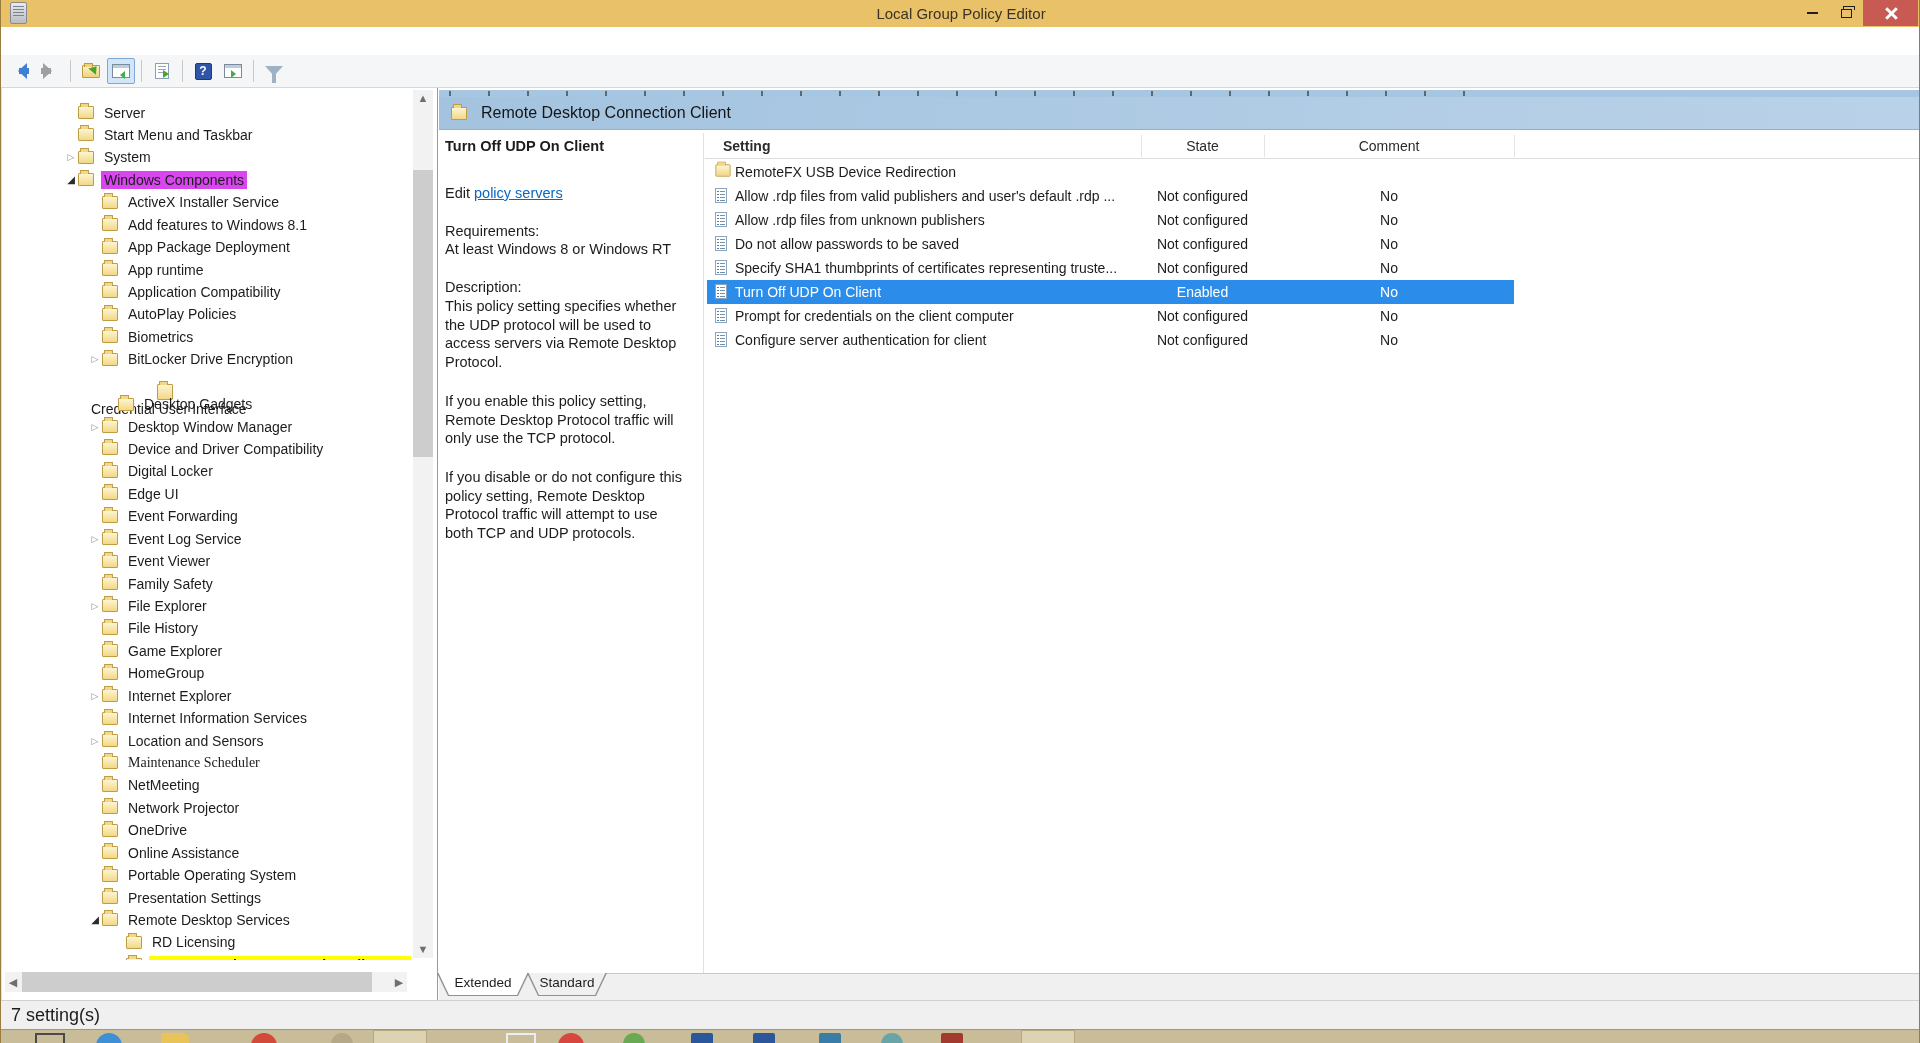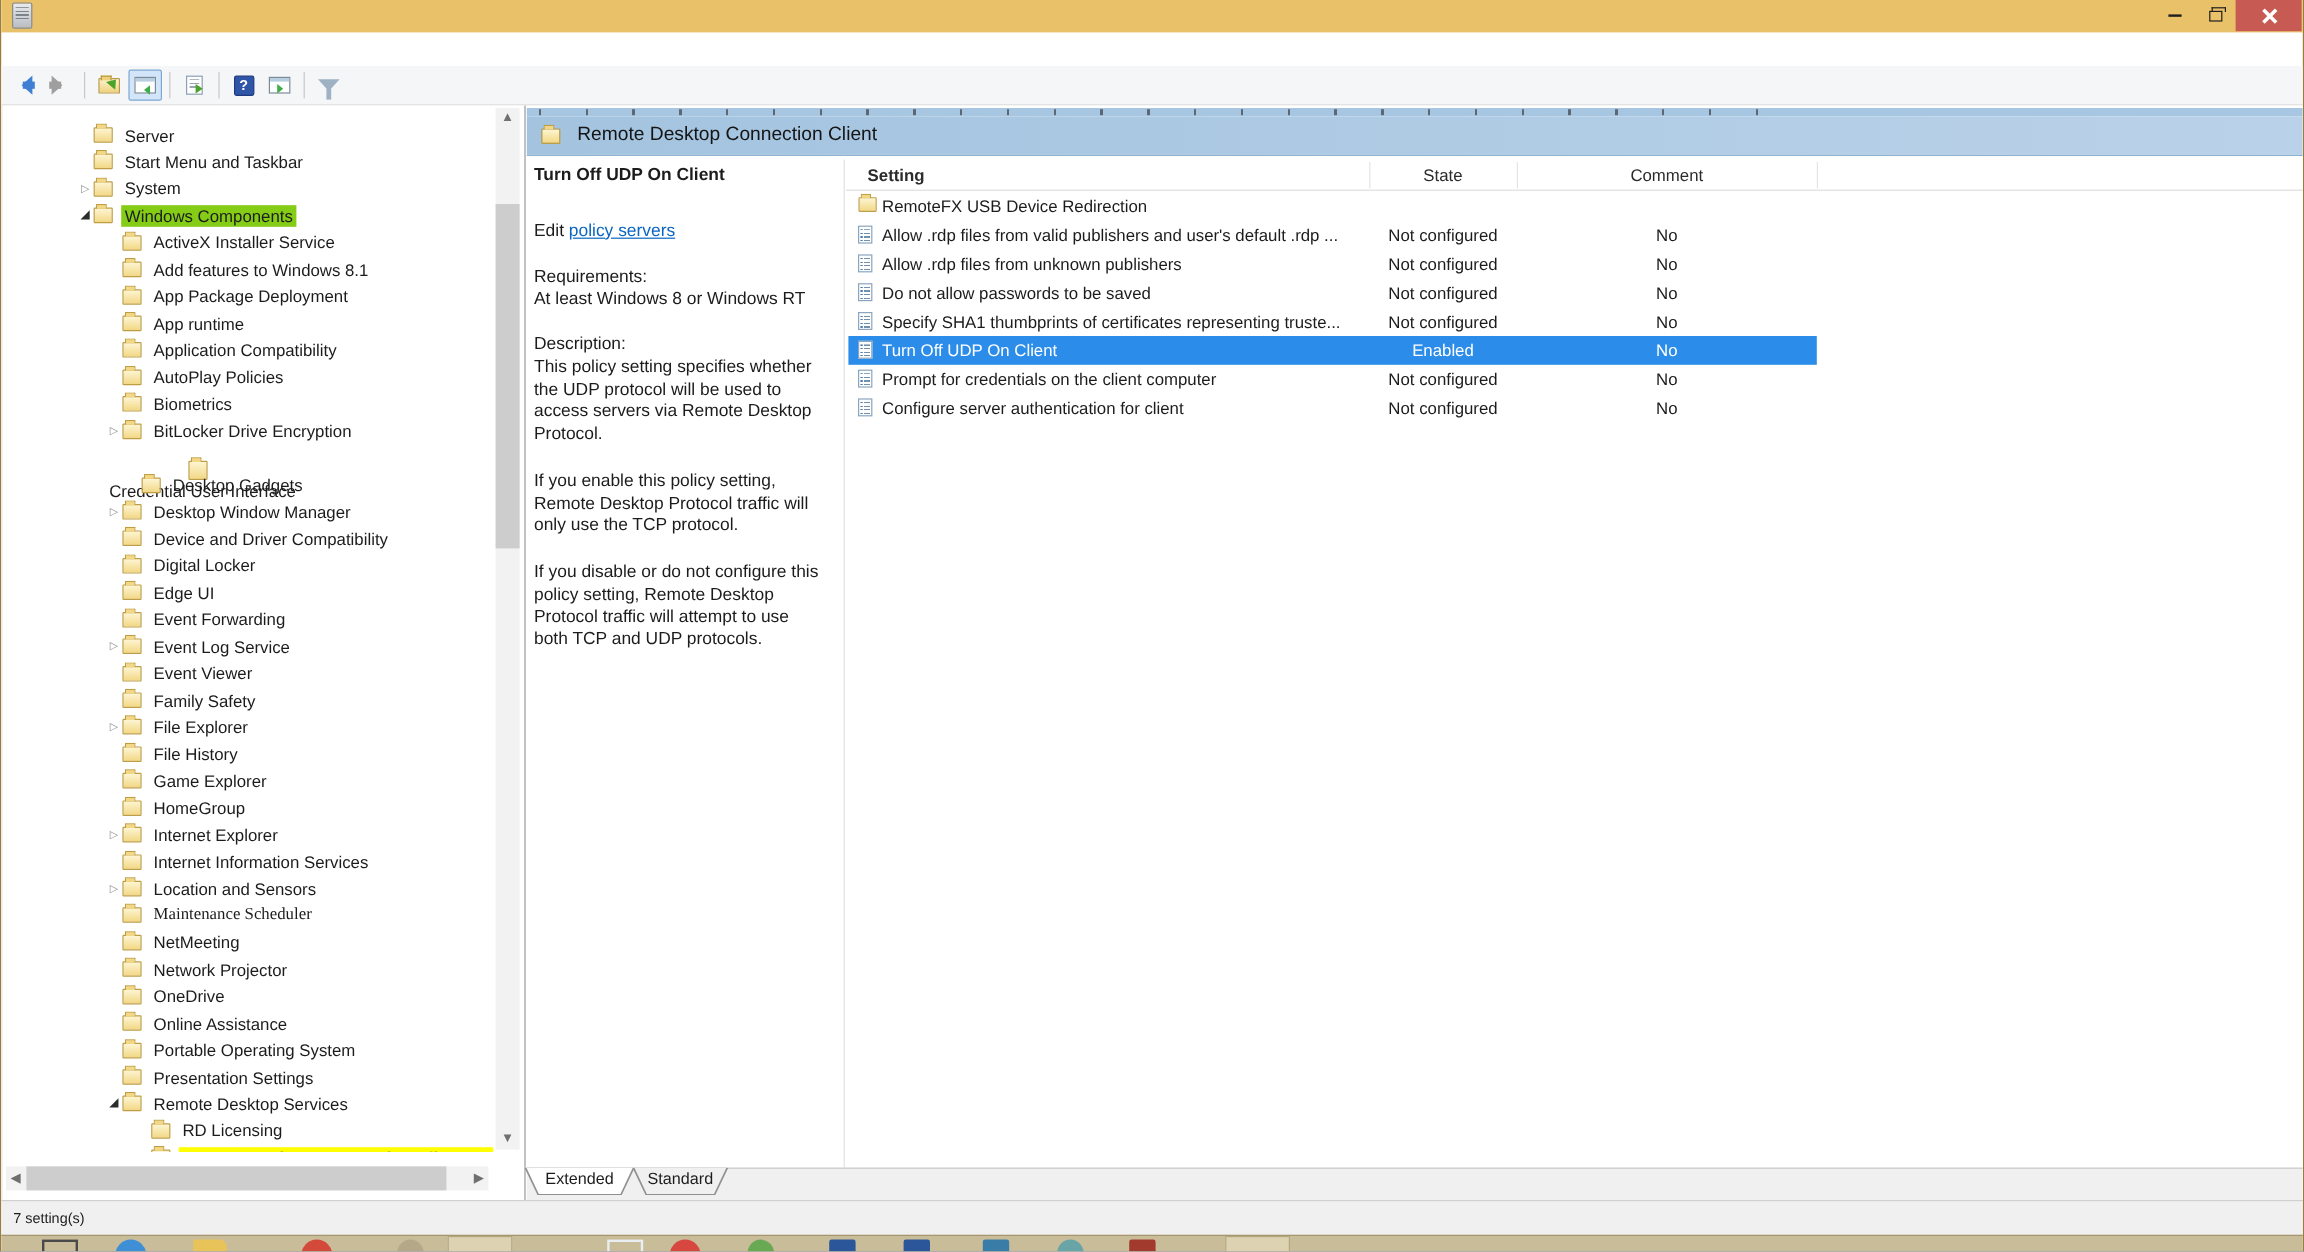--- a/index.html
+++ b/index.html
@@ -56,21 +56,21 @@
   
   .main{position:absolute;left:0;top:88px;width:1920px;height:912px;background:#fff;}
   .tree-pane{position:absolute;left:0;top:0;width:437px;height:912px;background:#fff;border-right:1px solid #9a9a9a;border-left:1px solid #e3e3e3;}
   .tree-rows{position:absolute;left:0;top:0;right:26px;bottom:40px;overflow:hidden;}
   .trow{position:absolute;height:23px;display:flex;align-items:center;font-size:14px;white-space:nowrap;}
   .arrbox{width:14px;display:flex;justify-content:center;font-size:9px;color:#8c8c8c;flex:0 0 14px;}
   .arrbox.exp{color:#2b2b2b;font-size:10px;}
   .folder-ic{flex:0 0 16px;width:16px;height:13px;position:relative;background:linear-gradient(180deg,#fdf5d2,#f2d886);border:1px solid #bf9d44;border-radius:1px;margin-right:7px;}
   .folder-ic::before{content:"";position:absolute;top:-4px;left:1px;width:7px;height:3px;background:#f2d886;border:1px solid #bf9d44;border-bottom:none;border-radius:1px 1px 0 0;}
   .tlabel{padding:1px 3px;}
-  .tlabel.hl{background:#84cc16;}
+  .tlabel.hl{background:#d946ef;}
   .tlabel.hl2{background:#ffff00;font-weight:bold;padding-right:30px;}
 
   
   .vscroll{position:absolute;right:4px;top:2px;width:20px;bottom:42px;background:#f2f2f2;}
   .vscroll .up,.vscroll .down{position:absolute;left:0;width:20px;height:17px;color:#6f6f6f;font-size:11px;text-align:center;line-height:17px;}
   .vscroll .down{bottom:0;}
   .vscroll .thumb{position:absolute;left:0;width:20px;top:80px;height:287px;background:#cdcdcd;}
   .hscroll{position:absolute;left:3px;bottom:8px;width:402px;height:20px;background:#f2f2f2;}
   .hscroll .left,.hscroll .right{position:absolute;top:0;width:16px;height:20px;color:#6f6f6f;font-size:11px;text-align:center;line-height:20px;}
   .hscroll .right{right:0;}
@@ -122,37 +122,38 @@
   .tabs{position:absolute;left:0;bottom:0;width:1480px;height:27px;background:#f0f0f0;border-top:1px solid #c9c9c9;}
   .tab{position:absolute;top:-1px;height:23px;}
   .tab .outer{position:absolute;inset:0;background:#909090;clip-path:polygon(0 0,100% 0,calc(100% - 11px) 100%,11px 100%);}
   .tab .inner{position:absolute;inset:0;clip-path:polygon(1.6px 0,calc(100% - 1.6px) 0,calc(100% - 12px) calc(100% - 1px),12px calc(100% - 1px));display:flex;align-items:flex-start;justify-content:center;font-size:13.5px;padding-top:2px;}
   .tab.active .inner{background:#fff;}
   .tab:not(.active) .inner{background:#f0f0f0;}
   .tab1{left:-2px;width:92px;}
   .tab2{left:88px;width:80px;}
 
   
-  .statusbar{position:absolute;left:0;top:1000px;width:1920px;height:29px;background:#f0f0f0;border-top:1px solid #d0d0d0;display:flex;align-items:center;font-size:12px;padding-left:10px;}
+  .statusbar{position:absolute;left:0;top:1000px;width:1920px;height:29px;background:#f0f0f0;border-top:1px solid #d0d0d0;display:flex;align-items:center;font-size:18px;padding-left:10px;}
   .taskbar{position:absolute;left:0;top:1029px;width:1920px;height:14px;background:#c9bc99;border-top:1px solid #a4976f;overflow:hidden;}
   .tb-item{position:absolute;top:3px;}
   .tb-circle{width:26px;height:26px;border-radius:50%;}
   .tb-dot{width:22px;height:22px;border-radius:50%;opacity:.85;}
   .tb-window{width:30px;height:22px;border:2px solid #4a4a4a;background:transparent;}
   .tb-doc{width:22px;height:26px;border-radius:2px;}
   .tb-folder{width:28px;height:20px;border-radius:2px 6px 2px 2px;}
   .tb-cell{top:0;height:14px;width:54px;background:#ddd3b2;border:1px solid #b5a87f;}
 </style>
 </head>
 <body>
 
 <div id="stage">
 
   <div class="titlebar">
     <div class="app-icon"></div>
+    <div class="win-title">Local Group Policy Editor</div>
     <div class="win-controls">
       <div class="wbtn">
           <span class="minbar"></span>
         </div>
       <div class="wbtn">
           <span class="restore-glyph"></span>
         </div>
       <div class="wbtn wbtn-close">
           <span class="xglyph"></span>
         </div>

